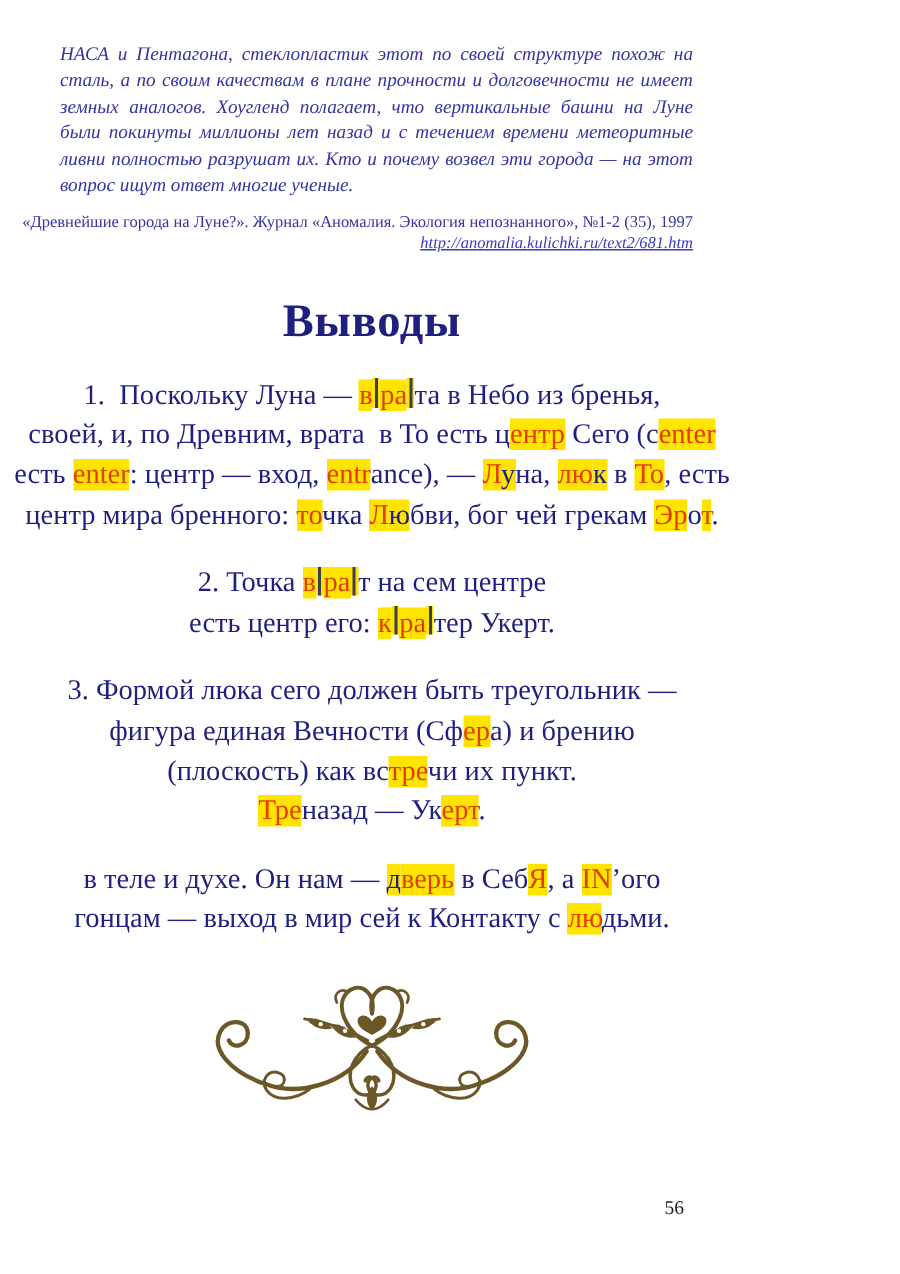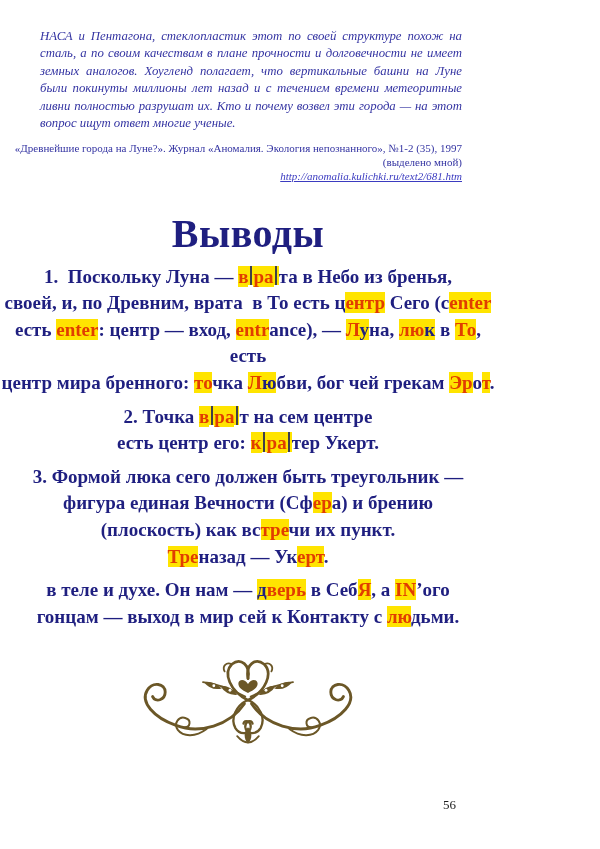--- a/index.html
+++ b/index.html
@@ -26,31 +26,31 @@
   .link {
     font-style:italic;
     text-decoration:underline;
     color:var(--link-blue,#3b3bc0);
     cursor:pointer;
   }
 
   .title {
     margin-top:26px;
     text-align:center;
-    font-size:40px;
+    font-size:31px;
     font-weight:bold;
     color:var(--bold-blue,#1f1f80);
     letter-spacing:0.5px;
   }
 
   .paras { margin-top:6px; }
   .para {
-    margin-top:7px;
+    margin-top:19px;
     text-align:center;
-    font-weight:bold;
+    font-weight:normal;
     font-size:19px;
     line-height:1.4;
     color:var(--bold-blue,#1f1f80);
   }
   .pline { white-space:pre-wrap; }
   .seg-n  { color:var(--bold-blue,#1f1f80); }
   .seg-h  { color:var(--highlight-red,#e13d00); background:var(--highlight-yellow,#ffe400); }
   .seg-hb { color:var(--bold-blue,#1f1f80); background:var(--highlight-yellow,#ffe400); }
   .seg-bar {
     display:inline-block; width:5px; height:1.02em;
@@ -75,21 +75,20 @@
 </style>
 </head>
 <body>
 
 <div class="page">
 
   <p class="intro">НАСА и Пентагона, стеклопластик этот по своей структуре похож на сталь, а по своим качествам в плане прочности и долговечности не имеет земных аналогов. Хоугленд полагает, что вертикальные башни на Луне были покинуты миллионы лет назад и с течением времени метеоритные ливни полностью разрушат их. Кто и почему возвел эти города — на этот вопрос ищут ответ многие ученые.</p>
 
   <div class="citation">
     <div class="cit-line">«Древнейшие города на Луне?». Журнал «Аномалия. Экология непознанного», №1-2 (35), 1997</div>
-    <div class="cit-line">(выделено мной)</div>
     <div class="cit-line">
       <a class="link">http://anomalia.kulichki.ru/text2/681.htm</a>
     </div>
   </div>
 
   <h1 class="title">Выводы</h1>
 
   <div class="paras">
       <div class="para">
         <div class="pline"><span class="seg-n">1.  Поскольку Луна — </span><span class="seg-h">в</span><span class="seg-bar"></span><span class="seg-h">ра</span><span class="seg-bar"></span><span class="seg-n">та в Небо из бренья,</span></div>

